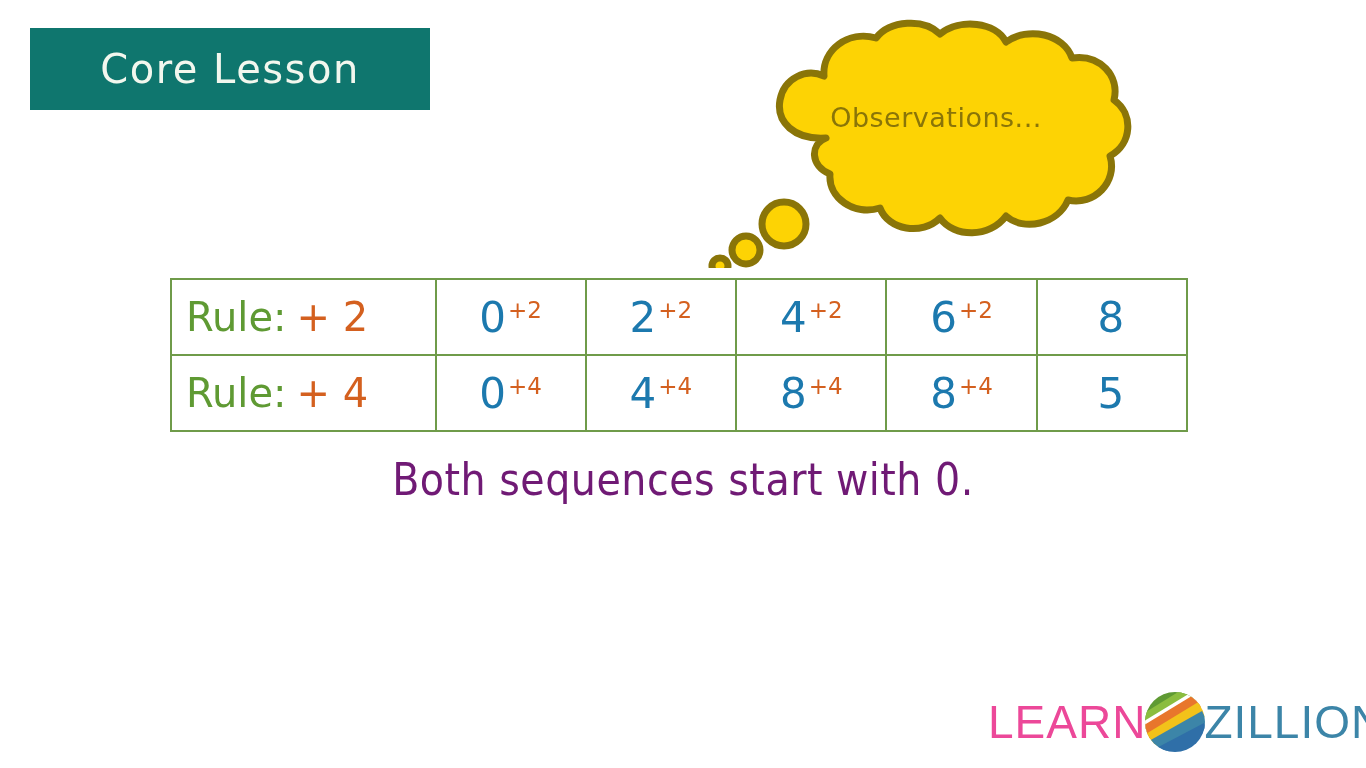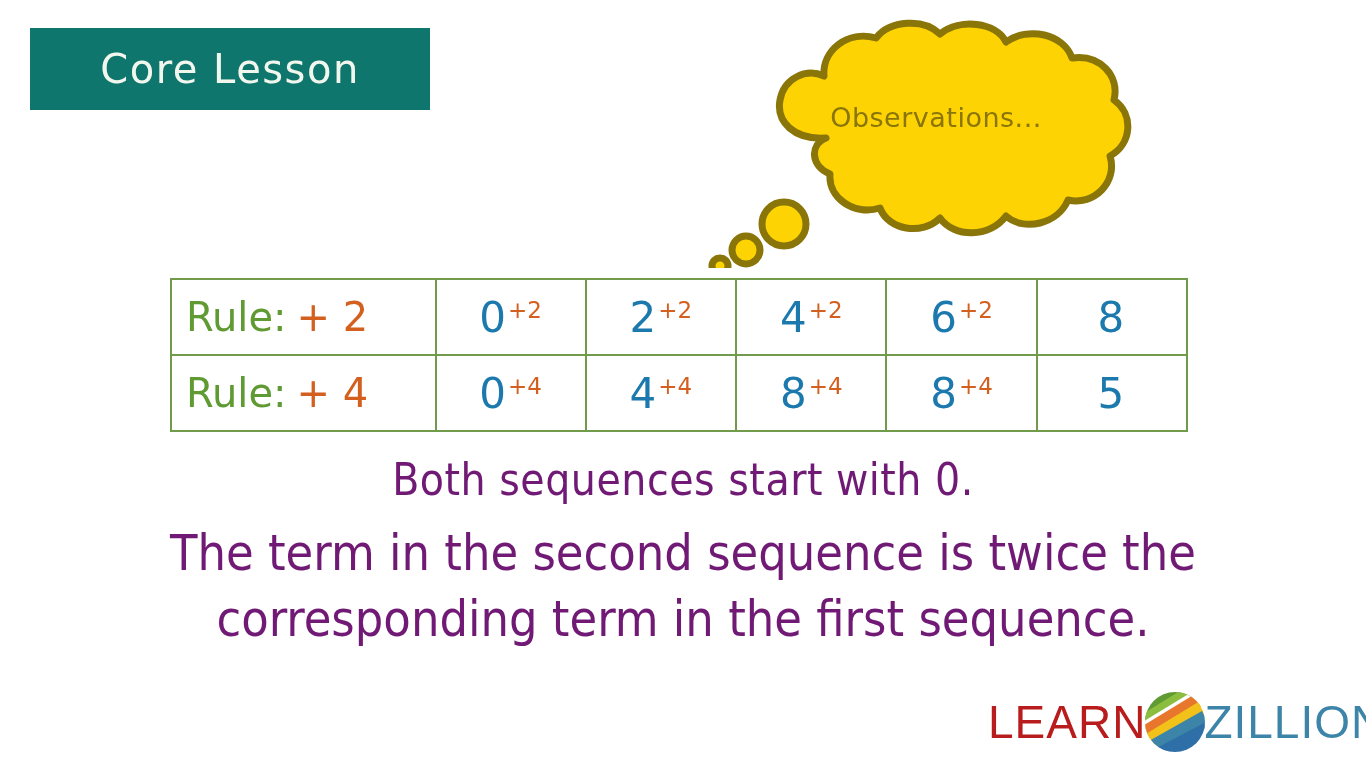--- a/index.html
+++ b/index.html
@@ -138,21 +138,21 @@
   
   #logo {
     position: absolute;
     left: 988px;
     top: 692px;
     display: flex;
     align-items: center;
     height: 60px;
   }
   #logo .logo-word-learn {
-    color: #b91c1c;
+    color: #ec4899;
     font-family: "Liberation Sans", sans-serif;
     font-size: 46px;
     letter-spacing: 1px;
   }
   #logo .logo-word-zillion {
     color: #3c85a8;
     font-family: "Liberation Sans", sans-serif;
     font-size: 46px;
     letter-spacing: 1px;
   }
@@ -231,24 +231,20 @@
       </td>
       <td class="term-cell last">
         <span class="term-num">5</span><span class="term-sup"></span>
       </td>
     </tr>
   </tbody>
 </table>
 
 <div id="observations">
   <div class="line-one">Both sequences start with 0.</div>
-  <div class="para">
-    <span class="pline">The term in the second sequence is twice the</span>
-    <span class="pline">corresponding term in the first sequence.</span>
-  </div>
 </div>
 
 <div id="logo">
   <span class="logo-word-learn">LEARN</span>
   <svg class="globe" width="66" height="66" viewBox="0 0 66 66">
     <defs>
       <clipPath id="globeClip">
           <circle cx="33" cy="33" r="30"></circle>
         </clipPath>
     </defs>

